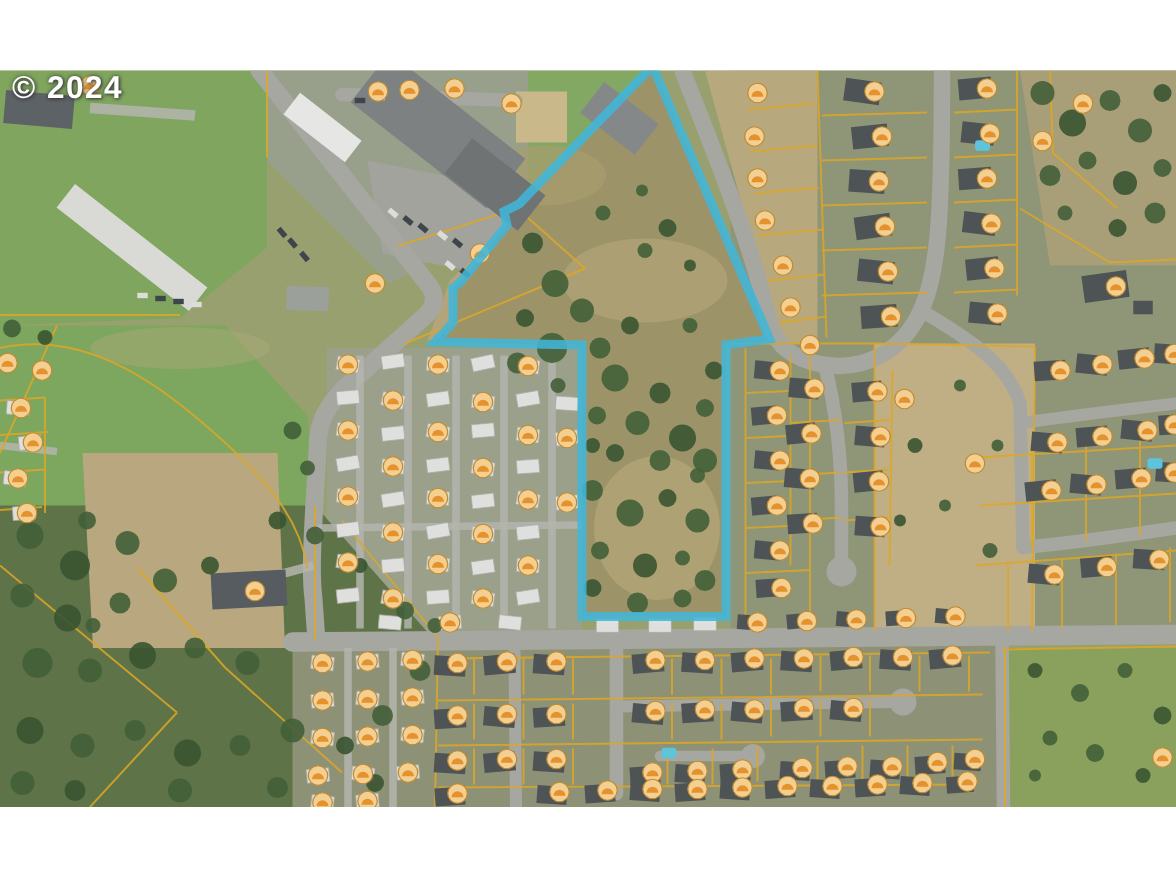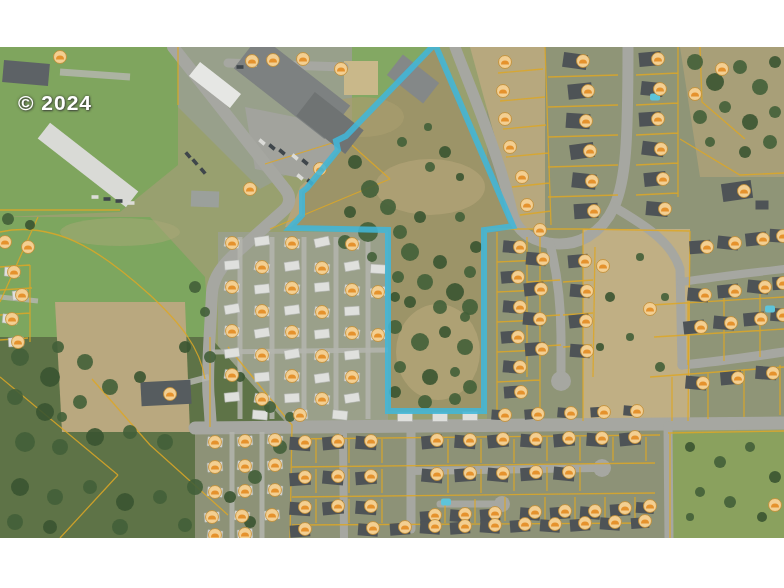--- a/index.html
+++ b/index.html
@@ -2,23 +2,23 @@
 <html><head>
 <meta charset="utf-8">
 <style>
   html,body{margin:0;padding:0;background:#fff;}
   #page{position:relative;width:784px;height:588px;background:#ffffff;overflow:hidden;
         font-family:"Liberation Sans",sans-serif;}
   #strip-top{position:absolute;left:0;top:0;width:784px;height:47px;background:#ffffff;}
   #strip-bottom{position:absolute;left:0;top:538px;width:784px;height:50px;background:#ffffff;}
   #map{position:absolute;left:0;top:47px;width:784px;height:491px;overflow:hidden;background:#98a06f;}
   #map svg{display:block;}
-  #watermark{position:absolute;left:18px;top:0px;color:#ffffff;font-size:21px;font-weight:bold;
+  #watermark{position:absolute;left:8px;top:0px;color:#ffffff;font-size:21px;font-weight:bold;
              letter-spacing:1px;text-shadow:0 0 3px rgba(40,40,40,.8),1px 1px 2px rgba(60,60,60,.7);
-             user-select:none;margin-top:44px;}
+             user-select:none;}
 </style>
 </head>
 <body>
 
 <div id="page">
   <div id="strip-top"></div>
   <div id="map">
     <svg id="map-svg" width="784" height="491" viewBox="0 0 784 491">
         <g>
           <rect x="0" y="0" width="784" height="491" fill="#98a06f" opacity="1"></rect>

